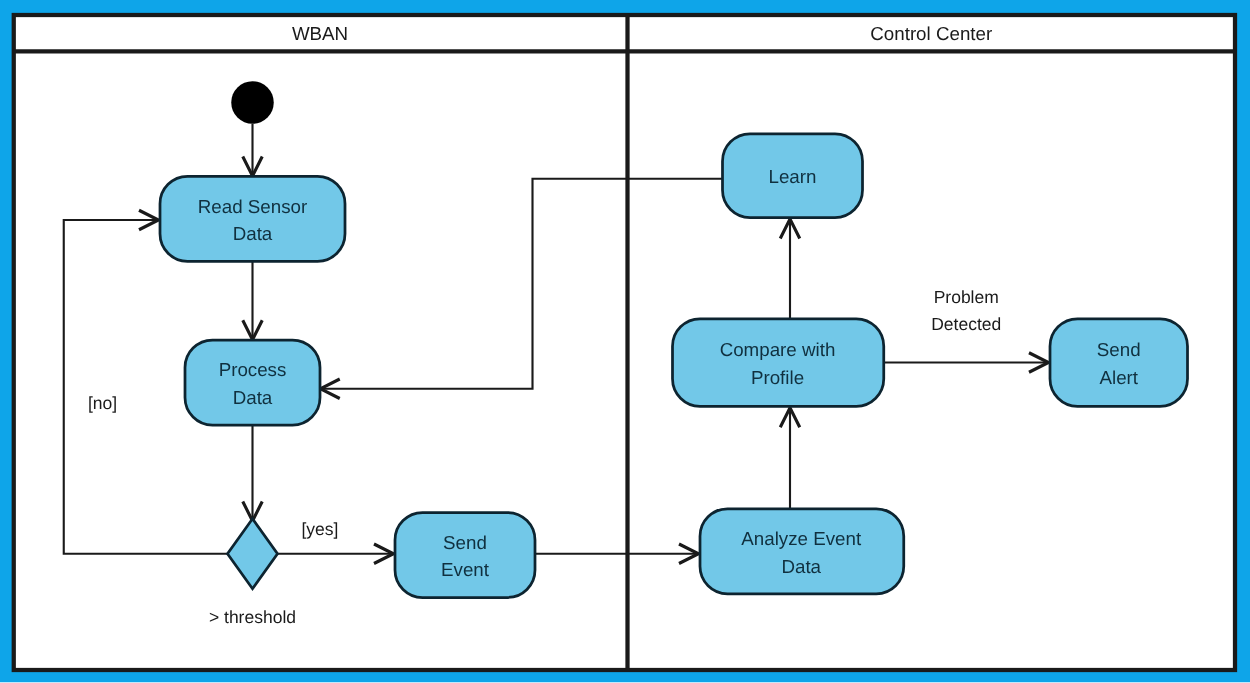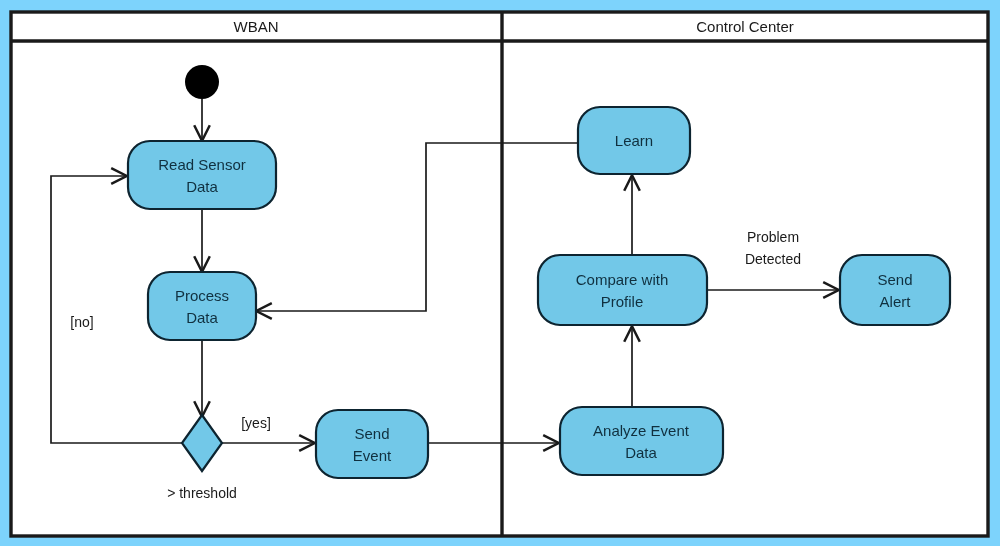--- a/index.html
+++ b/index.html
@@ -7,21 +7,21 @@
     padding: 0;
     background: #ffffff;
   }
   body {
     font-family: "Liberation Sans", sans-serif;
   }
   #canvas {
     position: relative;
     width: 1000px;
     height: 546px;
-    background: #7dd3fc;
+    background: #0ea5e9;
     overflow: hidden;
   }
   #diagram-svg {
     position: absolute;
     left: 0;
     top: 0;
     width: 1000px;
     height: 546px;
   }
   .swim-title {

